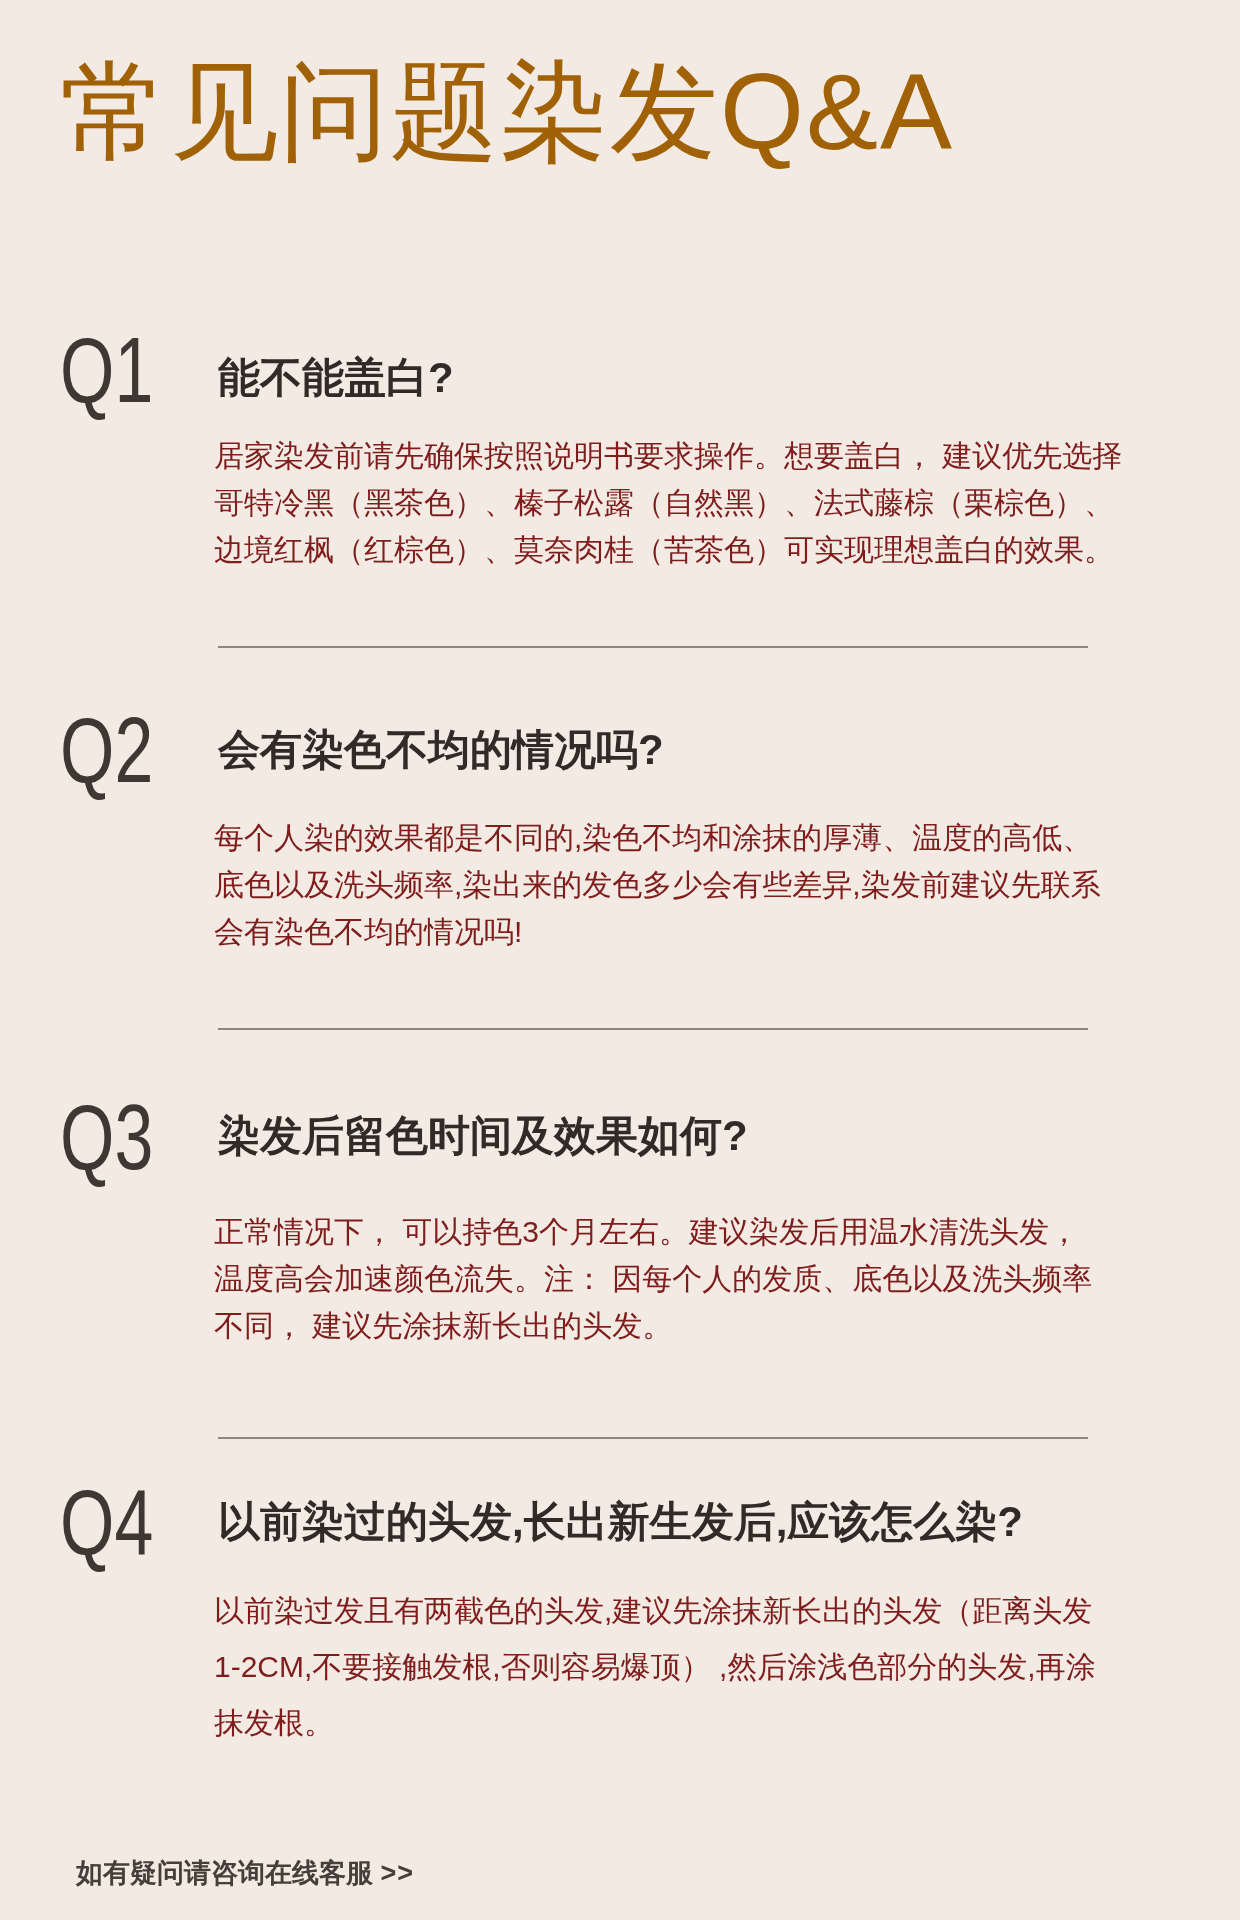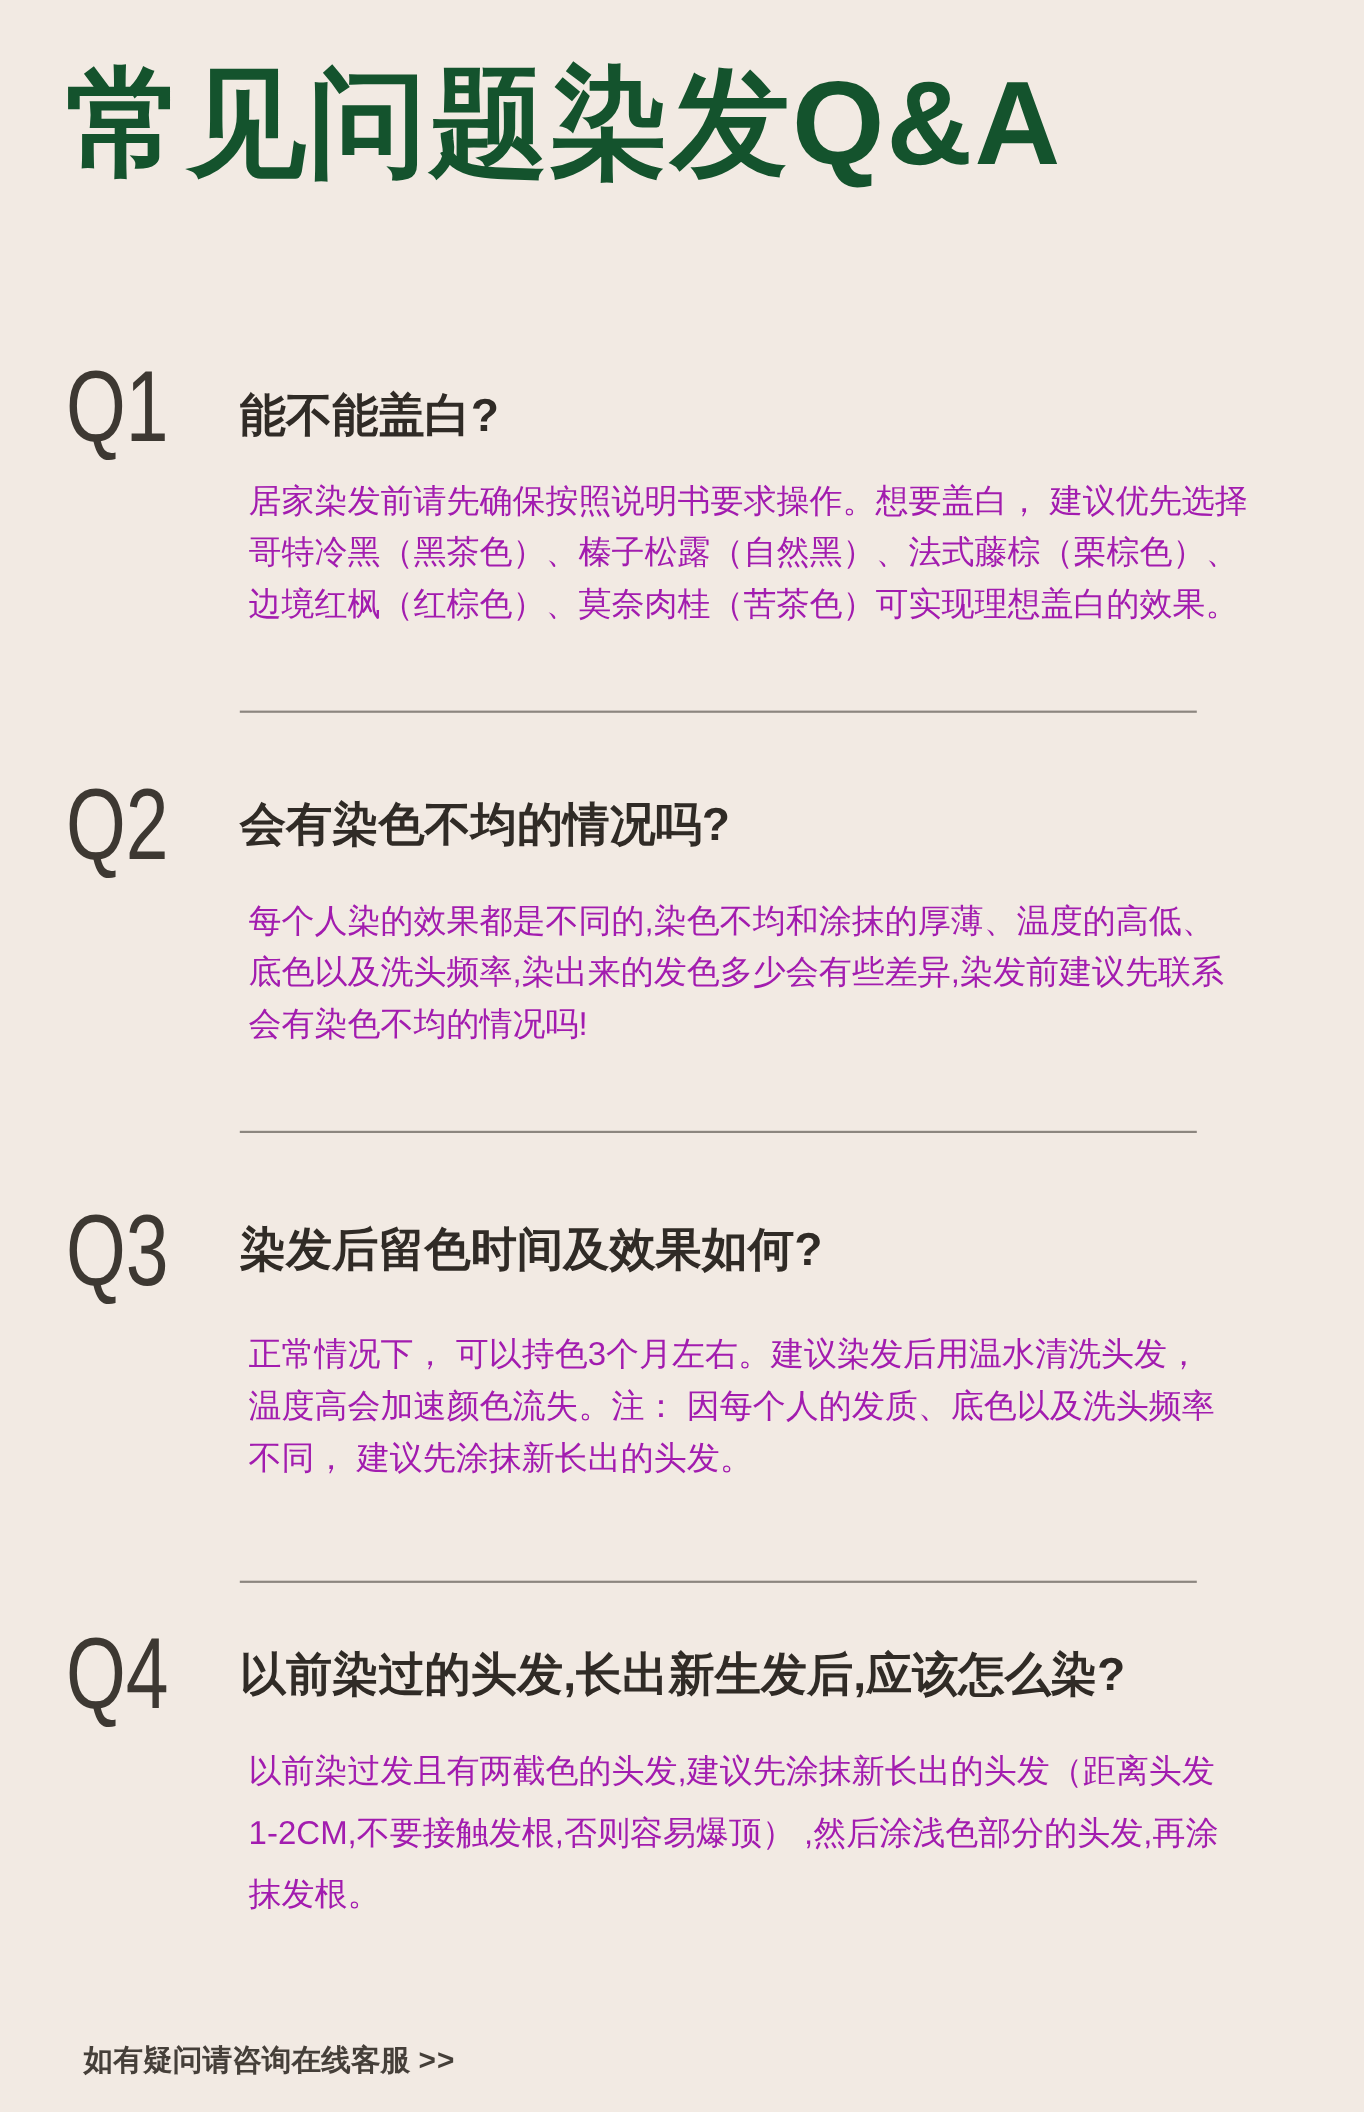--- a/index.html
+++ b/index.html
@@ -13,23 +13,23 @@
     margin: 0 auto;
     background: #f2eae3;
     overflow: hidden;
   }
 
   .title {
     position: absolute;
     left: 60px;
     top: 40px;
     font-size: 108px;
-    font-weight: 700;
+    font-weight: 400;
     letter-spacing: 2px;
-    color: #14532d;
+    color: #a16207;
     white-space: nowrap;
   }
 
   .qlabel {
     position: absolute;
     left: 60px;
     font-size: 92px;
     font-weight: 200;
     color: #3d3832;
     display: inline-block;
@@ -44,23 +44,23 @@
     position: absolute;
     left: 218px;
     font-size: 42px;
     font-weight: 700;
     color: #302b26;
     white-space: nowrap;
   }
 
   .answer {
     position: absolute;
-    left: 226px;
+    left: 214px;
     font-size: 30px;
-    color: #a21caf;
+    color: #7f1d1d;
     line-height: 47px;
     white-space: nowrap;
   }
   .answer.wide { line-height: 56px; }
 
   .divider {
     position: absolute;
     left: 218px;
     width: 870px;
     height: 2px;

